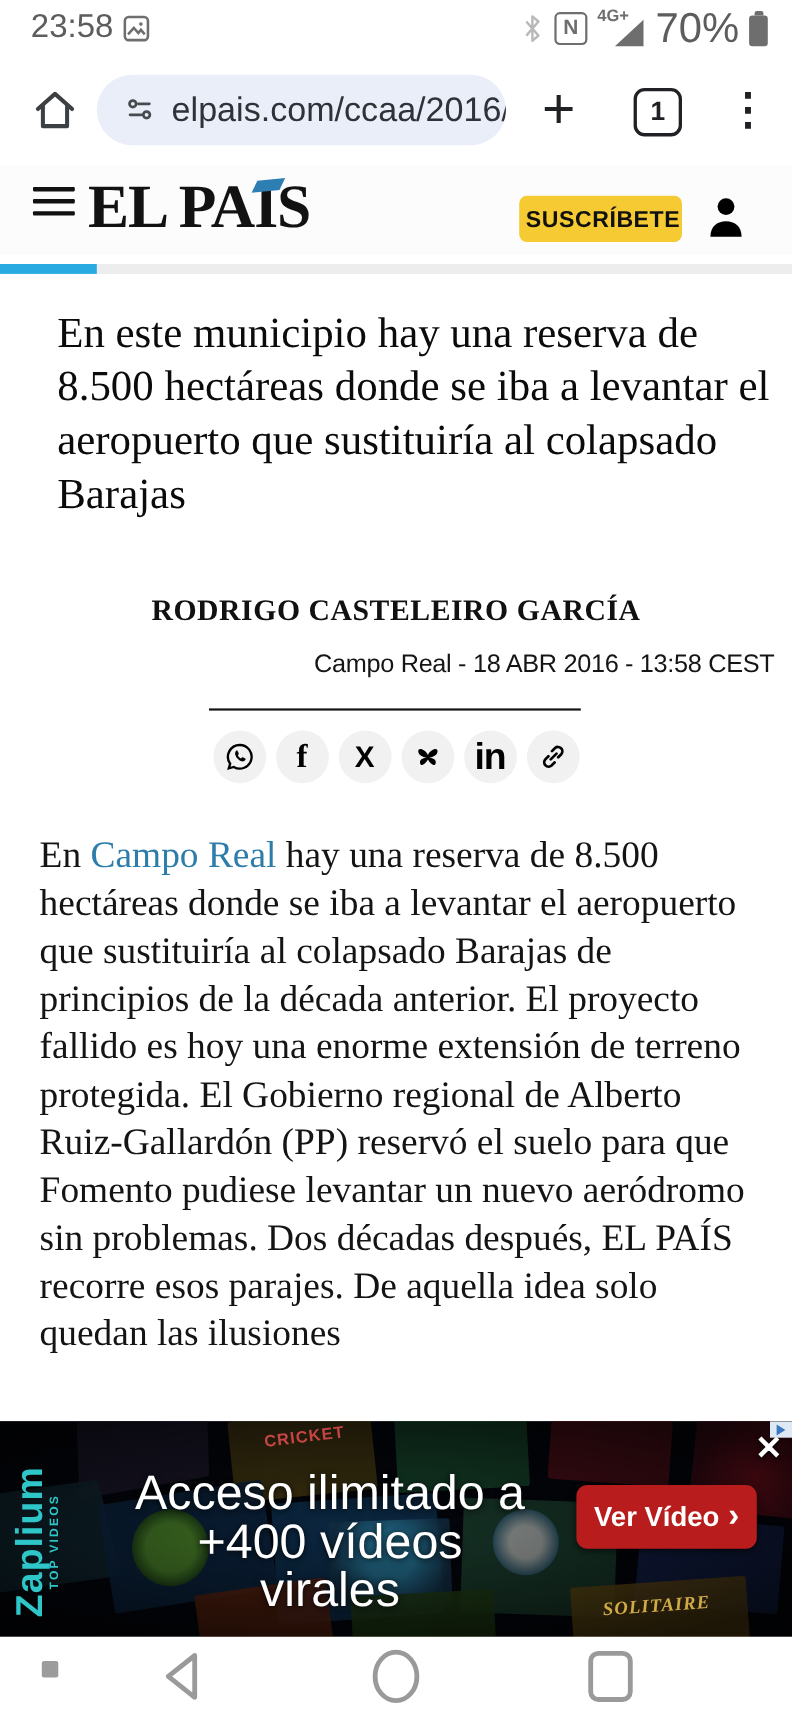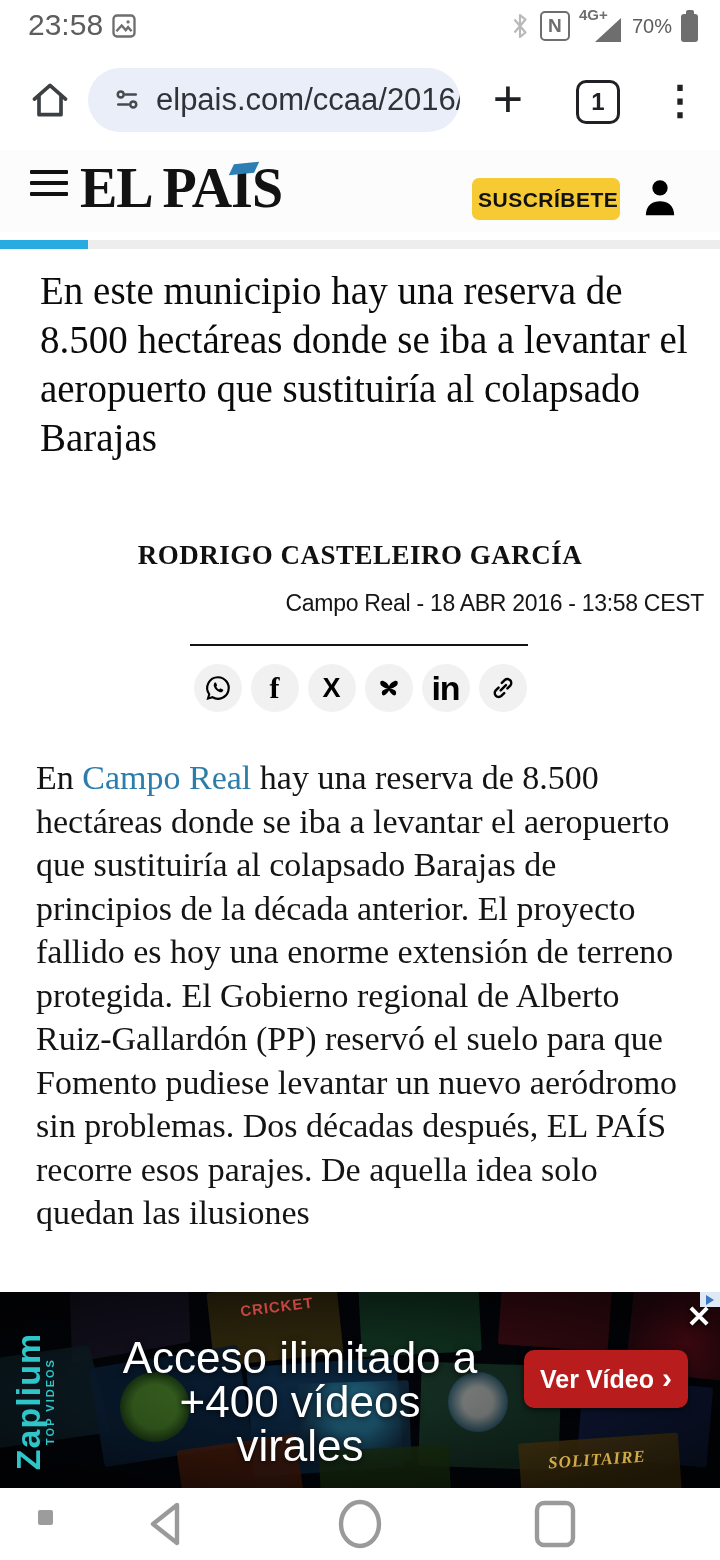--- a/index.html
+++ b/index.html
@@ -13,21 +13,21 @@
   .status-time{position:absolute;left:28px;top:8px;font-size:30px;color:#5d5d5d;}
   .status-img-icon{position:absolute;left:110px;top:12px;width:28px;height:28px;}
   .status-right{position:absolute;right:22px;top:8px;display:flex;align-items:center;gap:9px;height:36px;}
   .bt-icon{width:22px;height:30px;}
   .nfc-icon{width:26px;height:26px;border:2.5px solid #6e6e6e;border-radius:5px;
     color:#6e6e6e;font-weight:bold;font-size:19px;line-height:25px;text-align:center;}
   .signal-wrap{position:relative;width:44px;height:36px;}
   .signal-4g{position:absolute;left:0;top:-2px;font-size:15px;font-weight:bold;color:#6e6e6e;}
   .signal-tri{position:absolute;right:2px;bottom:2px;width:0;height:0;
     border-left:26px solid transparent;border-bottom:24px solid #6e6e6e;}
-  .batt-pct{font-size:20px;color:#5d5d5d;}
+  .batt-pct{font-size:38px;color:#5d5d5d;}
   .battery{position:relative;width:17px;height:28px;background:#6e6e6e;border-radius:3px;margin-top:3px;}
   .battery:before{content:"";position:absolute;top:-4px;left:4.5px;width:8px;height:4px;background:#6e6e6e;border-radius:2px 2px 0 0;}
   
   .toolbar{position:absolute;top:52px;left:0;width:720px;height:98px;background:#fff;}
   .home-btn{position:absolute;left:28px;top:26px;width:44px;height:44px;}
   .omnibox{position:absolute;left:88px;top:16px;width:372px;height:64px;background:#e9eef8;
     border-radius:32px;display:flex;align-items:center;overflow:hidden;}
   .tune-icon{margin-left:24px;width:30px;height:30px;flex:0 0 auto;}
   .url-text{margin-left:14px;font-size:31px;color:#2f3237;white-space:nowrap;}
   .plus-btn{position:absolute;left:482px;top:18px;width:52px;height:60px;
@@ -151,21 +151,21 @@
     <button class="subscribe-btn">SUSCRÍBETE</button>
     <svg class="user-btn" viewBox="0 0 24 26" fill="#000">
       <circle cx="12" cy="7.5" r="4.6"></circle>
         <path d="M3.5 24c0-6 4-8.5 8.5-8.5s8.5 2.5 8.5 8.5z"></path>
     </svg>
   </div>
   <div class="progress-row">
     <div class="progress-fill"></div>
   </div>
 
-  <h1 class="headline" style="margin:4px;font-weight:400;">En este municipio hay una reserva de 8.500 hectáreas donde se iba a levantar el aeropuerto que sustituiría al colapsado Barajas</h1>
+  <h1 class="headline" style="margin:16px;font-weight:400;">En este municipio hay una reserva de 8.500 hectáreas donde se iba a levantar el aeropuerto que sustituiría al colapsado Barajas</h1>
   <div class="byline">RODRIGO CASTELEIRO GARCÍA</div>
   <div class="dateline">Campo Real - 18 ABR 2016 - 13:58 CEST</div>
   <div class="article-rule"></div>
 
   <div class="social-row">
     <div class="social-btn">
       <svg width="30" height="30" viewBox="0 0 24 24" fill="none" stroke="#000" stroke-width="1.7">
         <path d="M12 3.4a8.6 8.6 0 1 1-4.4 16L4 20.4l1-3.4A8.6 8.6 0 0 1 12 3.4z"></path>
         <path fill="#000" stroke="none" d="M9.2 7.8c.2-.4.9-.4 1.2 0l.8 1.7c.1.3 0 .5-.2.8l-.4.5c.3.8 1.3 1.9 2.3 2.4l.6-.6c.2-.2.4-.3.7-.2l1.7.8c.4.2.4.8.1 1.2-.5.7-1.5 1.2-2.5.9-2-.6-4.2-2.7-4.8-4.8-.3-1 0-2 .5-2.7z"></path>
       </svg>

